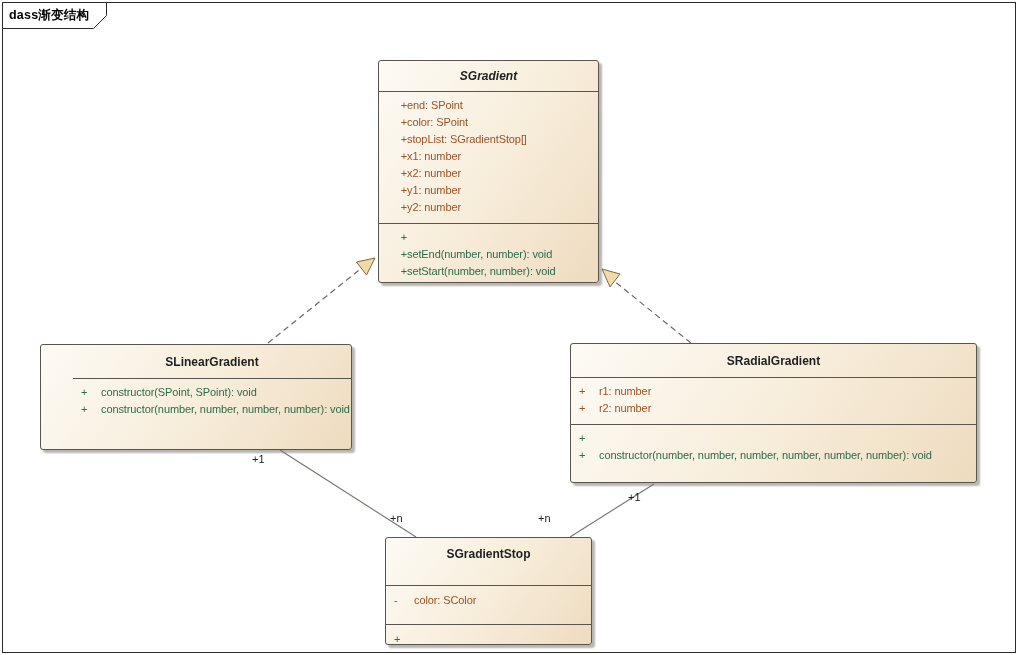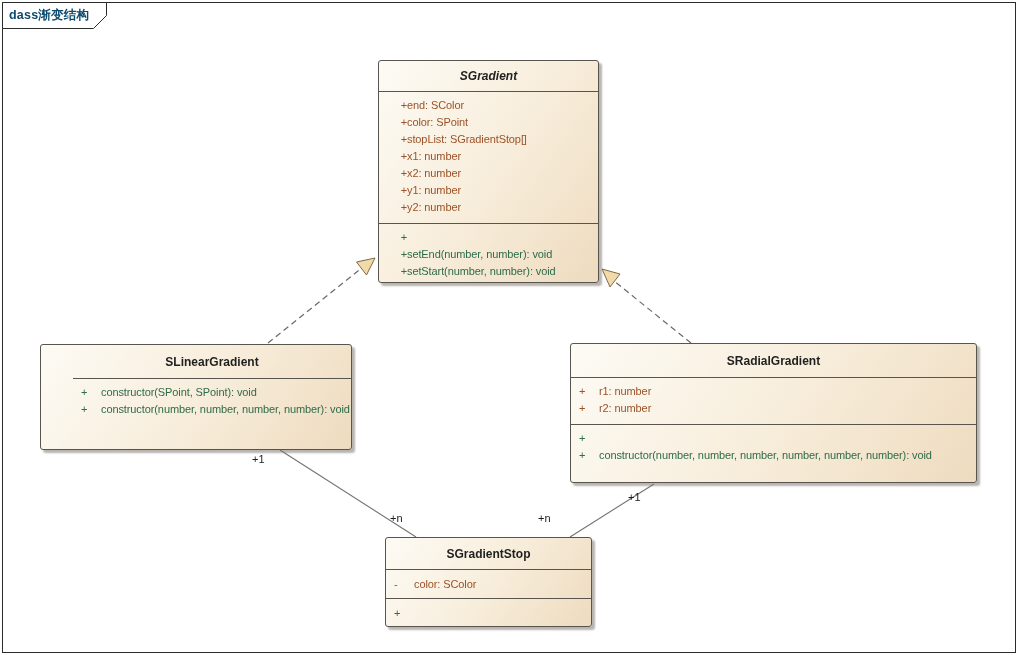--- a/index.html
+++ b/index.html
@@ -4,21 +4,21 @@
 <style>
   html,body { margin:0; padding:0; background:#ffffff; }
   .canvas {
     position:relative; width:1018px; height:655px; background:#ffffff;
     font-family:"Liberation Sans", sans-serif; overflow:hidden;
   }
   .frame-border { position:absolute; inset:2px; border:1px solid #2b2b2b; pointer-events:none; }
   .connector-svg { position:absolute; left:0; top:0; z-index:1; }
   .frame-tab-label {
     position:absolute; left:9px; top:7px; z-index:3;
-    font-size:12.5px; font-weight:bold; color:#0c4a6e; letter-spacing:0.2px;
+    font-size:12.5px; font-weight:bold; color:#000000; letter-spacing:0.2px;
   }
   .uml-class {
     position:absolute; z-index:2; box-sizing:border-box;
     display:flex; flex-direction:column;
     background:linear-gradient(125deg, #fdfbf5 0%, #f7ecd9 55%, #eedbbf 100%);
     border:1px solid #58544e; border-radius:3px;
     box-shadow:3px 3px 2px rgba(125,120,112,0.55);
   }
   .cls-header {
     flex:0 0 auto; display:flex; align-items:center; justify-content:center;
@@ -58,21 +58,21 @@
     <line x1="654" y1="484" x2="570" y2="537" stroke="#76726c" stroke-width="1.1"></line>
   </svg>
 
   <span class="frame-tab-label">dass渐变结构</span>
 
   <div class="uml-class" style="left:378px; top:60px; width:221px; height:223px;text-align:right;">
     <div class="cls-header abstract" style="height:30px;">SGradient</div>
     <div class="cls-section attrs pad-t" style="height:132px;">
         <div class="member">
           <span class="vis">+</span>
-          <span class="txt">end: SColor</span>
+          <span class="txt">end: SPoint</span>
         </div>
         <div class="member">
           <span class="vis">+</span>
           <span class="txt">color: SPoint</span>
         </div>
         <div class="member">
           <span class="vis">+</span>
           <span class="txt">stopList: SGradientStop[]</span>
         </div>
         <div class="member">
@@ -137,21 +137,21 @@
         <div class="member">
           <span class="vis">+</span>
         </div>
         <div class="member">
           <span class="vis">+</span>
           <span class="txt">constructor(number, number, number, number, number, number): void</span>
         </div>
       </div>
   </div>
 
-  <div class="uml-class" style="left:385px; top:537px; width:207px; height:90px;">
+  <div class="uml-class" style="left:385px; top:537px; width:207px; height:108px;gap:16px;">
     <div class="cls-header" style="height:31px;">SGradientStop</div>
     <div class="cls-section attrs" style="height:29px; padding-top:6px;">
         <div class="member">
           <span class="vis">-</span>
           <span class="txt">color: SColor</span>
         </div>
       </div>
     <div class="cls-section methods grow" style="padding-top:6px;">
         <div class="member">
           <span class="vis">+</span>

